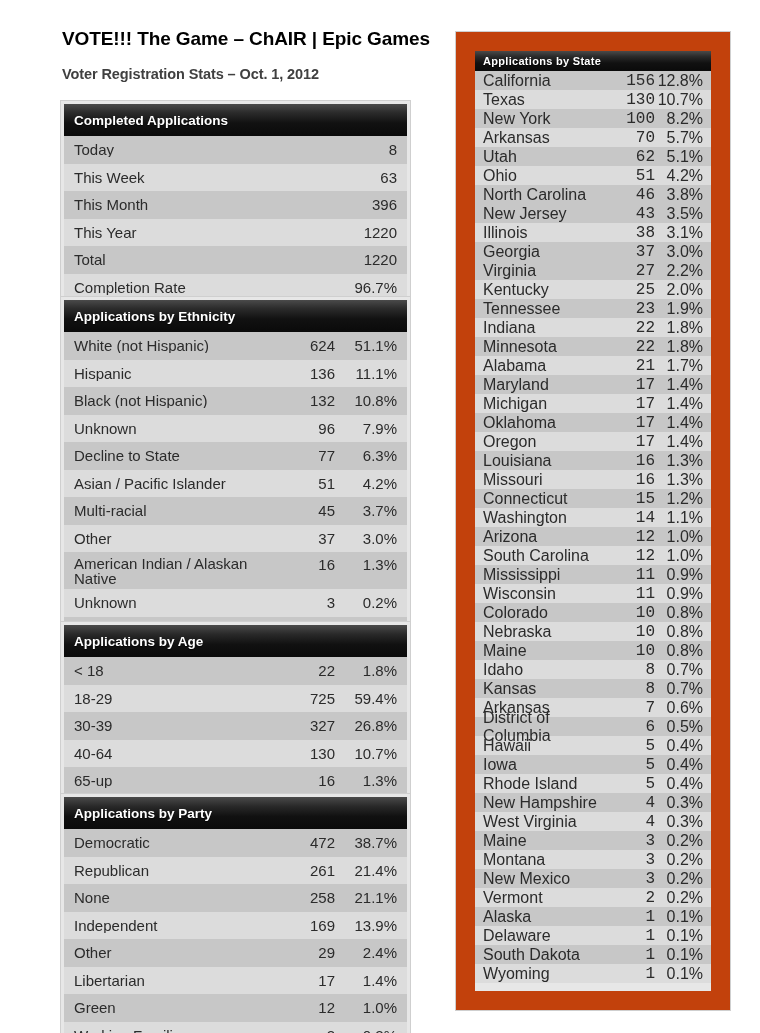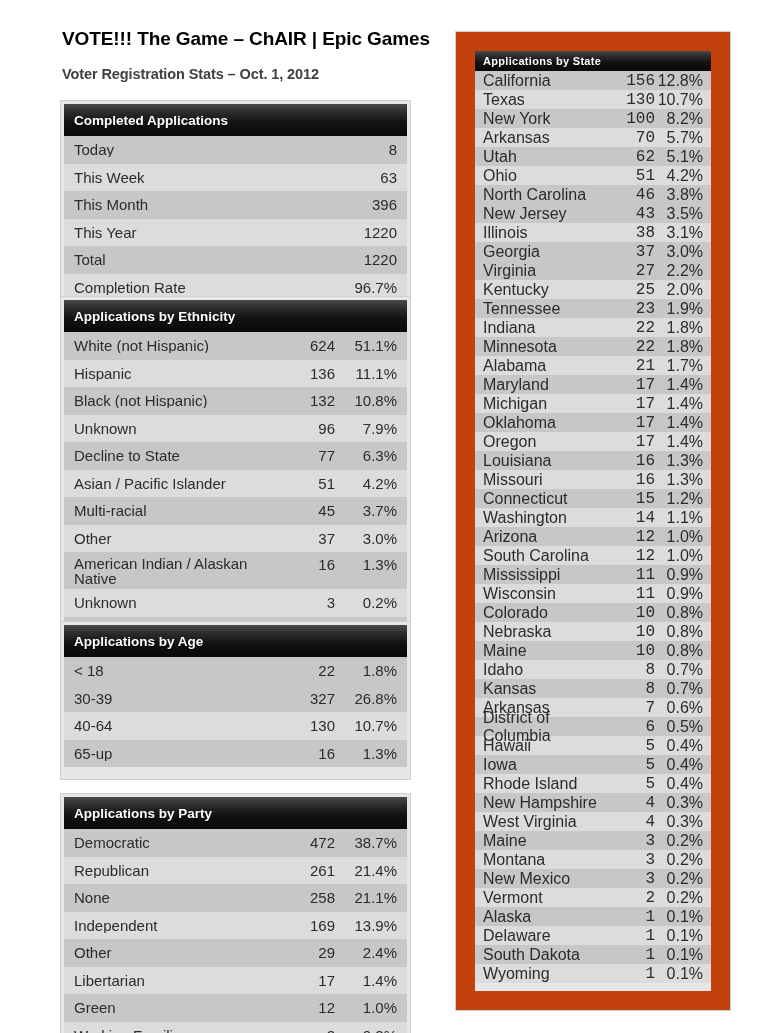--- a/index.html
+++ b/index.html
@@ -243,20 +243,25 @@
   <div class="card-inner">
     <div class="card-header">
       <span>Applications by Age</span>
     </div>
     <div class="rows">
         <div class="row odd">
           <span class="cell-label">&lt; 18</span>
           <span class="cell-count">22</span>
           <span class="cell-pct">1.8%</span>
         </div>
+        <div class="row even">
+          <span class="cell-label">18-29</span>
+          <span class="cell-count">725</span>
+          <span class="cell-pct">59.4%</span>
+        </div>
         <div class="row odd">
           <span class="cell-label">30-39</span>
           <span class="cell-count">327</span>
           <span class="cell-pct">26.8%</span>
         </div>
         <div class="row even">
           <span class="cell-label">40-64</span>
           <span class="cell-count">130</span>
           <span class="cell-pct">10.7%</span>
         </div>

